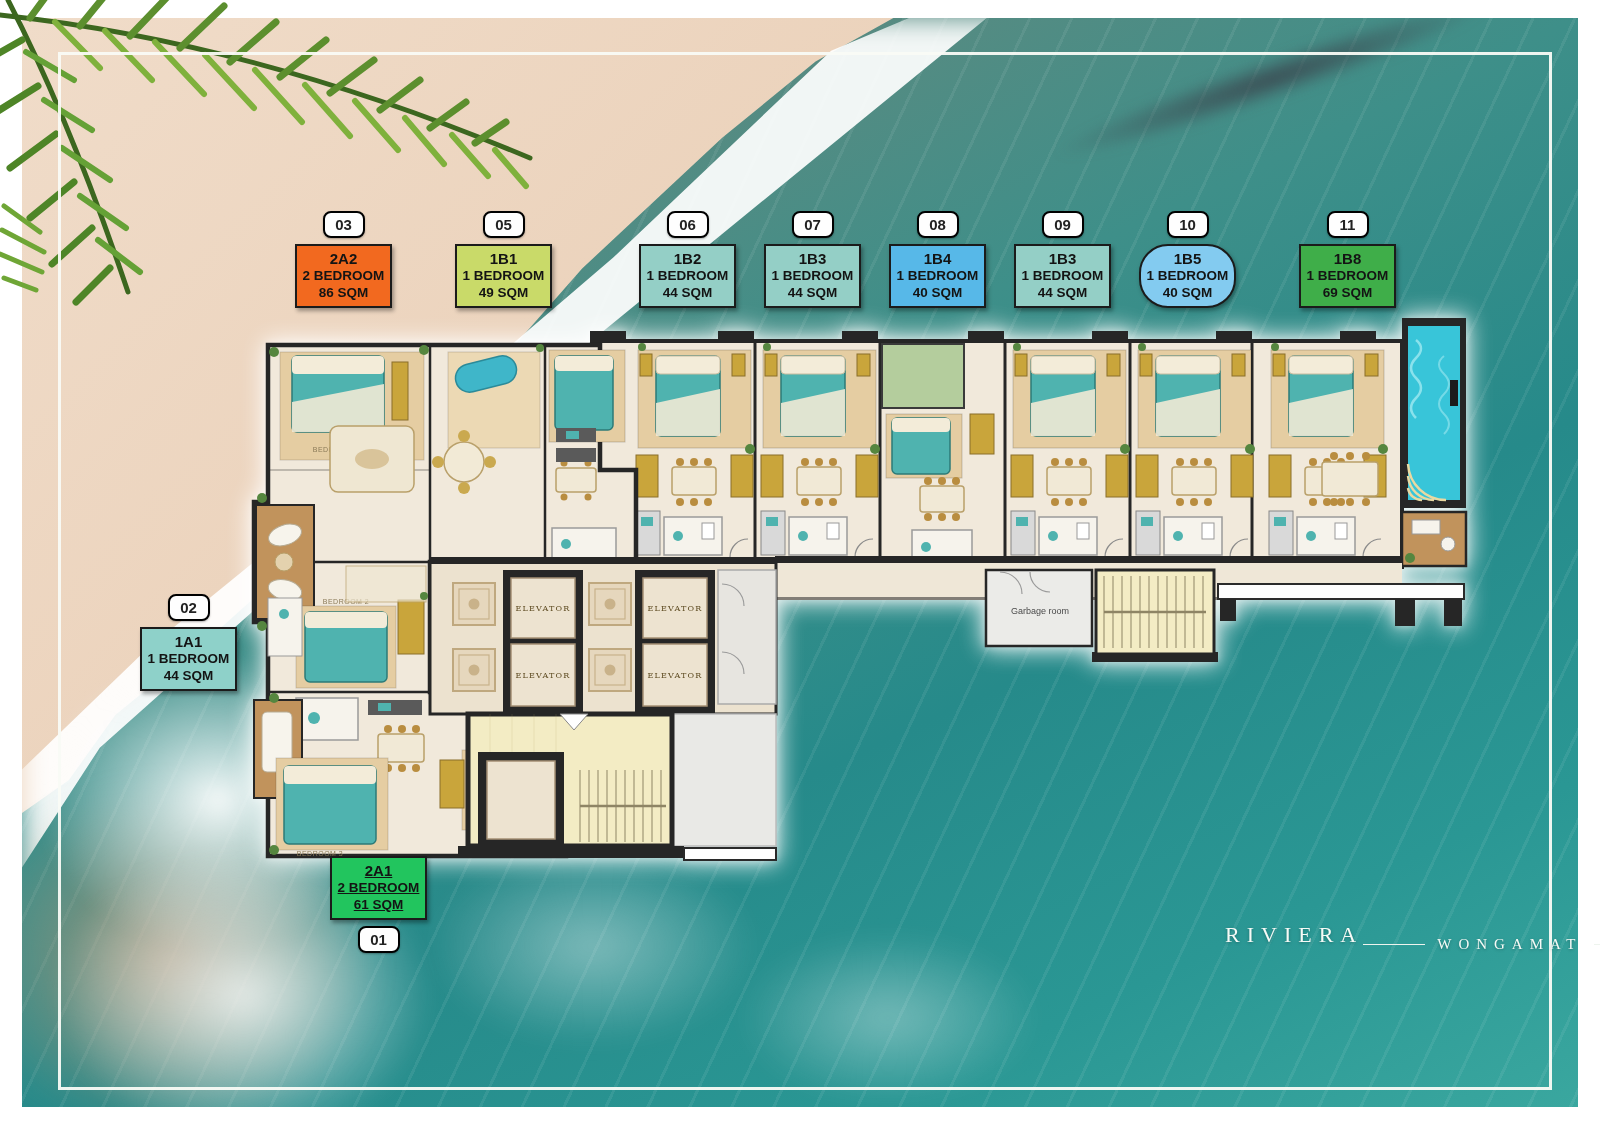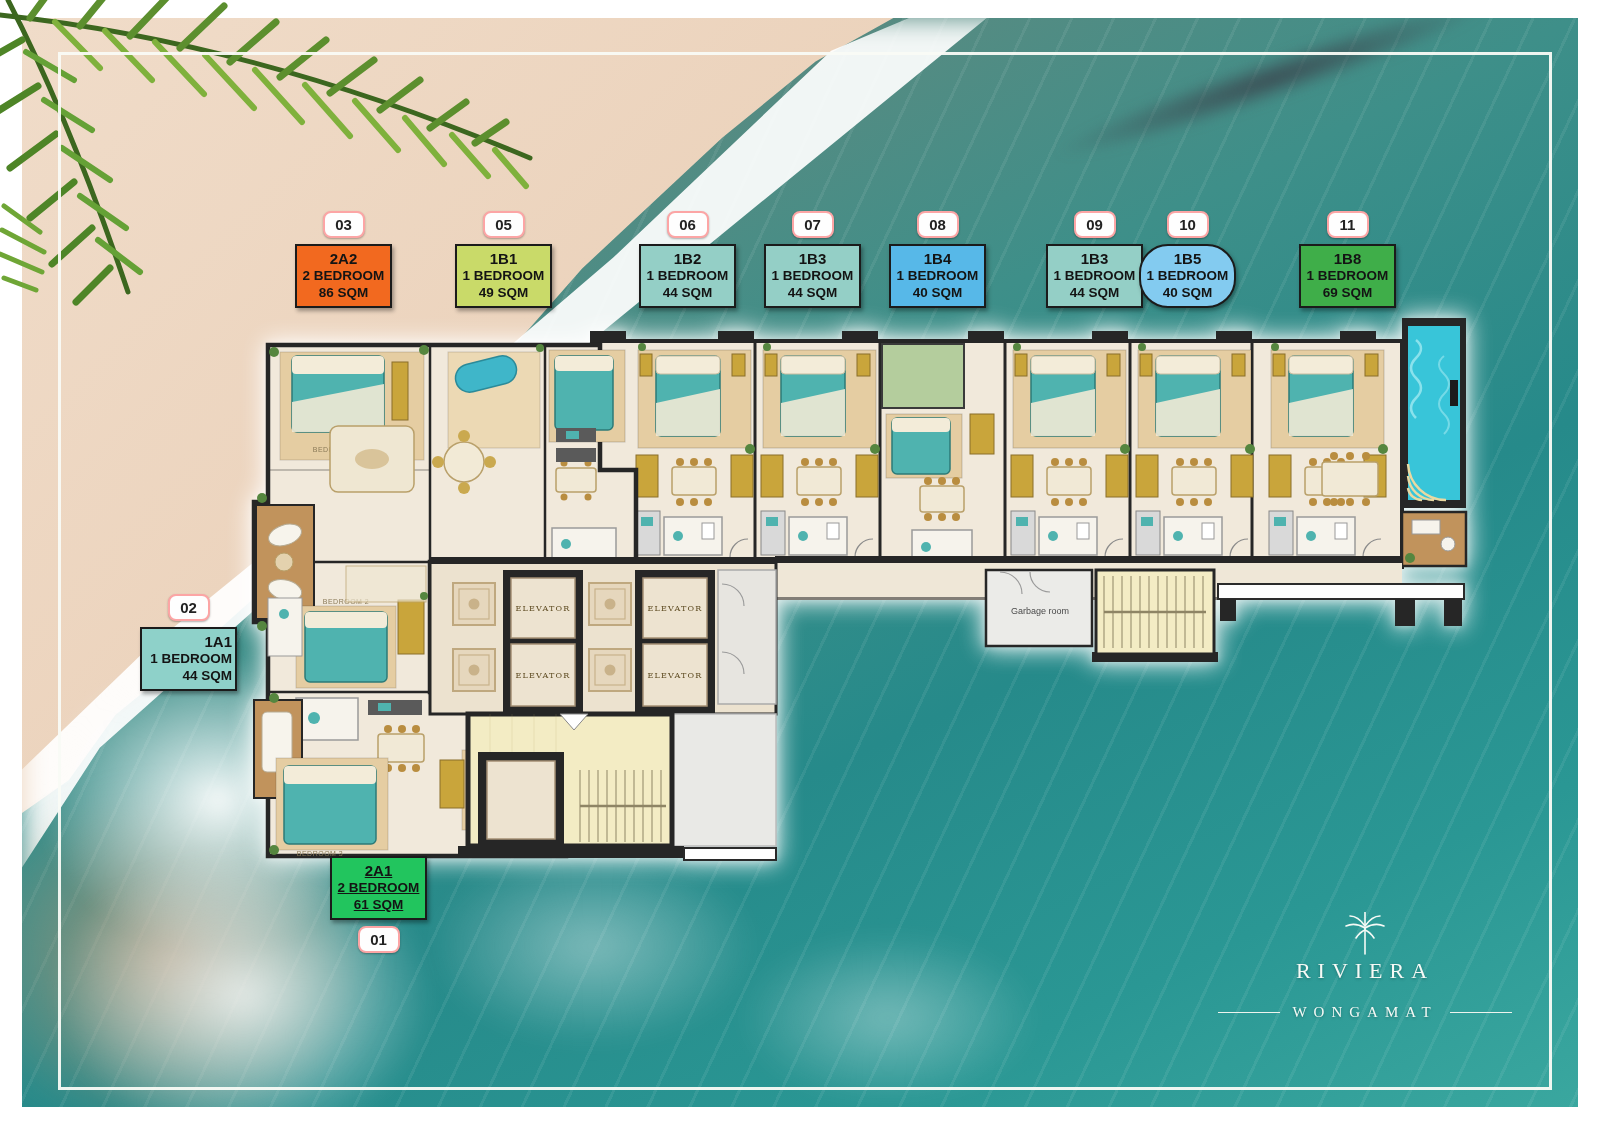--- a/index.html
+++ b/index.html
@@ -27,35 +27,35 @@
   
   .frame{position:absolute;left:58px;top:52px;width:1488px;height:1032px;
      border:3px solid rgba(249,251,245,.95);pointer-events:none;}
   
   .title-floors{position:absolute;left:858px;top:66px;font-size:44px;color:#a6c135;
      letter-spacing:1px;text-shadow:0 1px 2px rgba(0,0,0,.15);}
   .title-script{position:absolute;left:1238px;top:48px;font-family:"DejaVu Serif",serif;
      font-style:italic;font-size:62px;color:#fdfefb;text-shadow:0 1px 3px rgba(0,0,0,.18);}
   
   .ulabel{position:absolute;width:97px;text-align:center;}
-  .badge{width:38px;height:23px;margin:0 auto 6px auto;background:#fefefe;border:2px solid #fca5a5;
+  .badge{width:38px;height:23px;margin:0 auto 6px auto;background:#fefefe;border:2px solid #000000;
      border-radius:8px;font-size:15px;font-weight:bold;color:#222;display:flex;align-items:center;
      justify-content:center;box-shadow:0 1px 2px rgba(0,0,0,.3);}
   .badge.below{margin:6px auto 0 auto;}
   .ubox{border:2.5px solid #1b1b1b;padding:4px 3px 5px 3px;color:#141414;font-weight:bold;
      line-height:1.22;box-shadow:1.5px 2.5px 4px rgba(0,0,0,.35);}
   .ucode{font-size:15px;}
   .utype,.uarea{font-size:13.5px;}
   
   .plan{position:absolute;left:0;top:0;
      filter:drop-shadow(0 0 12px rgba(255,255,255,.8)) drop-shadow(0 0 4px rgba(255,255,255,.55));}
   
   .palm{position:absolute;left:0;top:0;}
   
-  .logo{position:absolute;left:1225px;top:912px;width:280px;display:flex;flex-direction:column;
+  .logo{position:absolute;left:1225px;top:912px;width:280px;display:flex;flex-direction:row;
      align-items:center;color:#f6faf6;text-shadow:0 1px 3px rgba(0,40,40,.35);}
   .logo-brand{font-family:"Liberation Serif",serif;font-size:22px;letter-spacing:7px;margin-top:2px;}
   .logo-name{font-family:"Liberation Serif",serif;font-size:41px;letter-spacing:3px;margin-top:4px;white-space:nowrap;}
   .logo-loc{display:flex;align-items:center;gap:12px;font-family:"Liberation Serif",serif;
      font-size:15px;letter-spacing:7px;margin-top:20px;}
   .logo-loc::before,.logo-loc::after{content:"";width:62px;height:1px;background:#eef4ee;}
 </style>
 </head>
 <body>
 
@@ -432,21 +432,21 @@
     </div>
   </div>
   <div class="ulabel" style="left:889px;top:211px">
     <div class="badge">08</div>
     <div class="ubox" style="background-color: rgb(87, 184, 232);">
       <div class="ucode">1B4</div>
       <div class="utype">1 BEDROOM</div>
       <div class="uarea">40 SQM</div>
     </div>
   </div>
-  <div class="ulabel" style="left:1046px;top:211px">
+  <div class="ulabel" style="left:1014px;top:211px">
     <div class="badge">09</div>
     <div class="ubox" style="background-color: rgb(148, 207, 198);">
       <div class="ucode">1B3</div>
       <div class="utype">1 BEDROOM</div>
       <div class="uarea">44 SQM</div>
     </div>
   </div>
   <div class="ulabel" style="left:1139px;top:211px">
     <div class="badge">10</div>
     <div class="ubox" style="background-color: rgb(131, 203, 240); border-radius: 29px;">
@@ -459,21 +459,21 @@
     <div class="badge">11</div>
     <div class="ubox" style="background-color: rgb(63, 174, 73);">
       <div class="ucode">1B8</div>
       <div class="utype">1 BEDROOM</div>
       <div class="uarea">69 SQM</div>
     </div>
   </div>
 
   <div class="ulabel" style="left:140px;top:594px">
     <div class="badge">02</div>
-    <div class="ubox" style="background-color: rgb(142, 209, 201); text-align: right;">
+    <div class="ubox" style="background-color: rgb(142, 209, 201);">
       <div class="ucode">1A1</div>
       <div class="utype">1 BEDROOM</div>
       <div class="uarea">44 SQM</div>
     </div>
   </div>
 
   <div class="ulabel" style="left:330px;top:856px">
     <div class="ubox" style="background-color: #22c55e; text-decoration: underline;">
       <div class="ucode">2A1</div>
       <div class="utype">2 BEDROOM</div>

